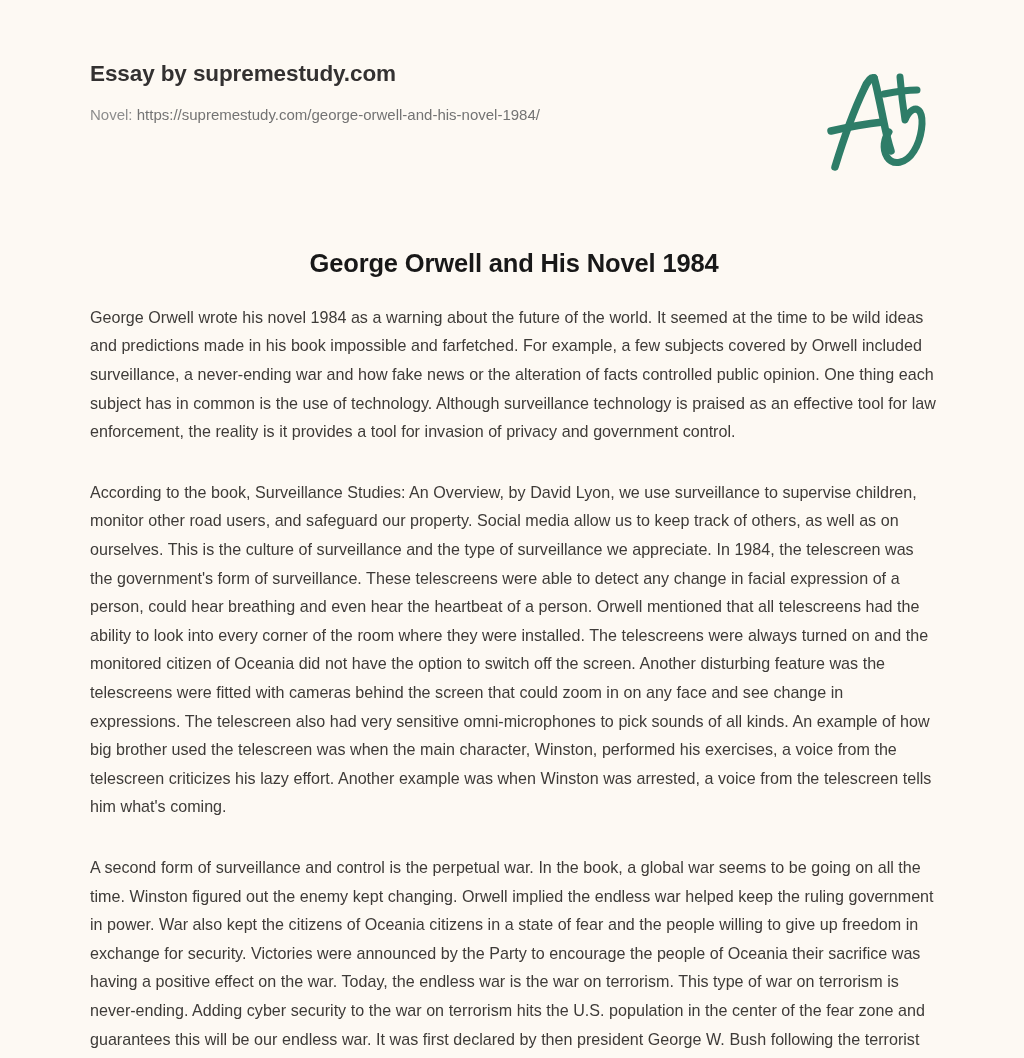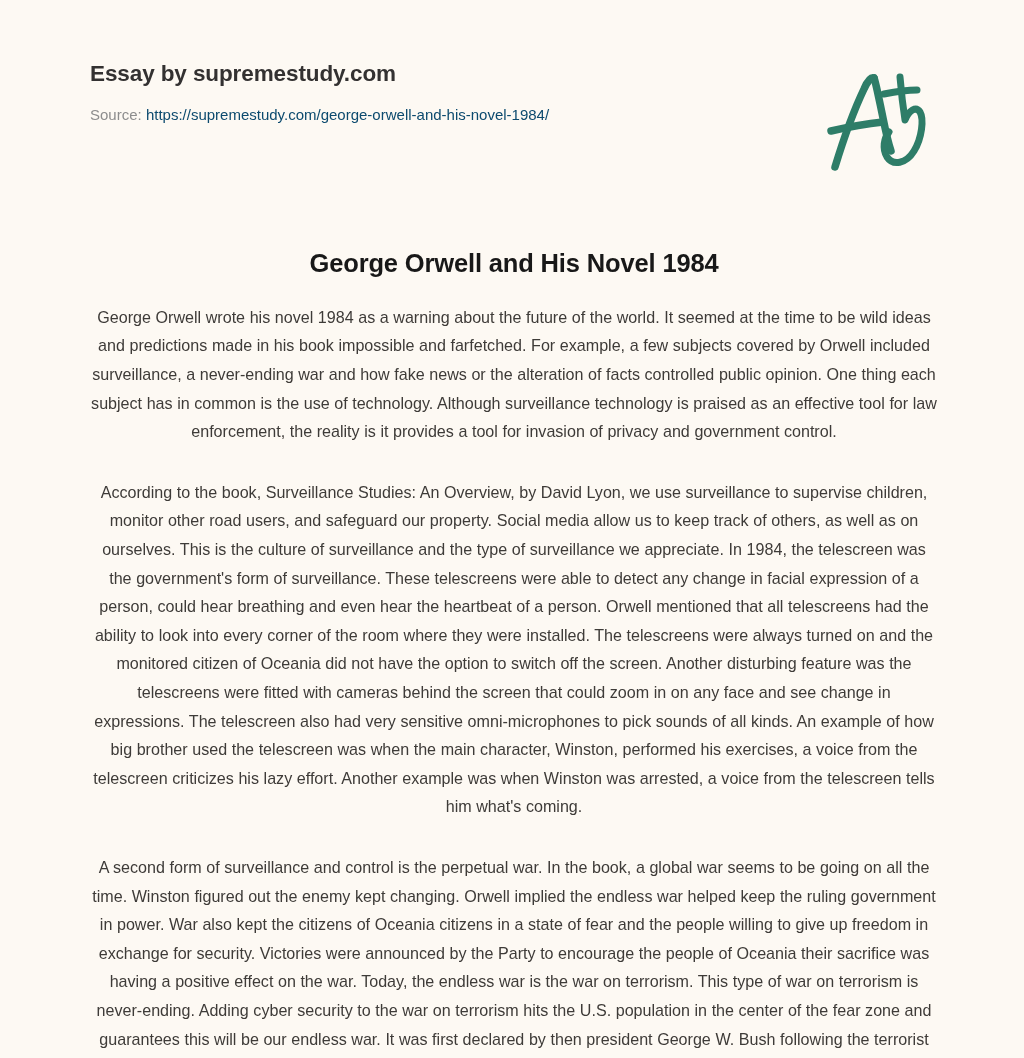--- a/index.html
+++ b/index.html
@@ -41,21 +41,21 @@
     margin-top: 16px;
     font-size: 15px;
     line-height: 1.4;
     color: #8d8d8d;
     white-space: nowrap;
   }
   .source-label {
     color: #8d8d8d;
   }
   .source-url {
-    color: #0c4a6e;
+    color: #737373;
     text-decoration: none;
   }
 
   
   .brand-mark {
     position: absolute;
     left: 806px;
     top: 52px;
     width: 132px;
     height: 132px;
@@ -80,36 +80,36 @@
     margin: 0 0 23px 0;
     line-height: 1.25;
     letter-spacing: -0.15px;
     text-align: center;
   }
   .article-body p {
     font-size: 16.1px;
     line-height: 28.6px;
     color: #3e3b38;
     margin: 0 0 32px 0;
-    text-align: center;
+    text-align: left;
     word-spacing: 0.1px;
   }
   .article-body p:last-child {
     margin-bottom: 0;
   }
 </style>
 </head>
 <body>
 
 <div class="page">
 
   <div class="header">
     <h1 class="site-heading">Essay by supremestudy.com</h1>
     <div class="source-line">
-      <span class="source-label">Source:</span>
+      <span class="source-label">Novel:</span>
       <a class="source-url" href="#">https://supremestudy.com/george-orwell-and-his-novel-1984/</a>
     </div>
   </div>
 
   <div class="brand-mark">
     <svg viewBox="0 0 132 132" xmlns="http://www.w3.org/2000/svg">
       <g fill="none" stroke="#2e7d68" stroke-linecap="round" stroke-linejoin="round">
 
         <path d="M29 115 C36 92, 48 58, 58 37 C61 30, 65 25, 68 26" stroke-width="7.5"></path>
 

